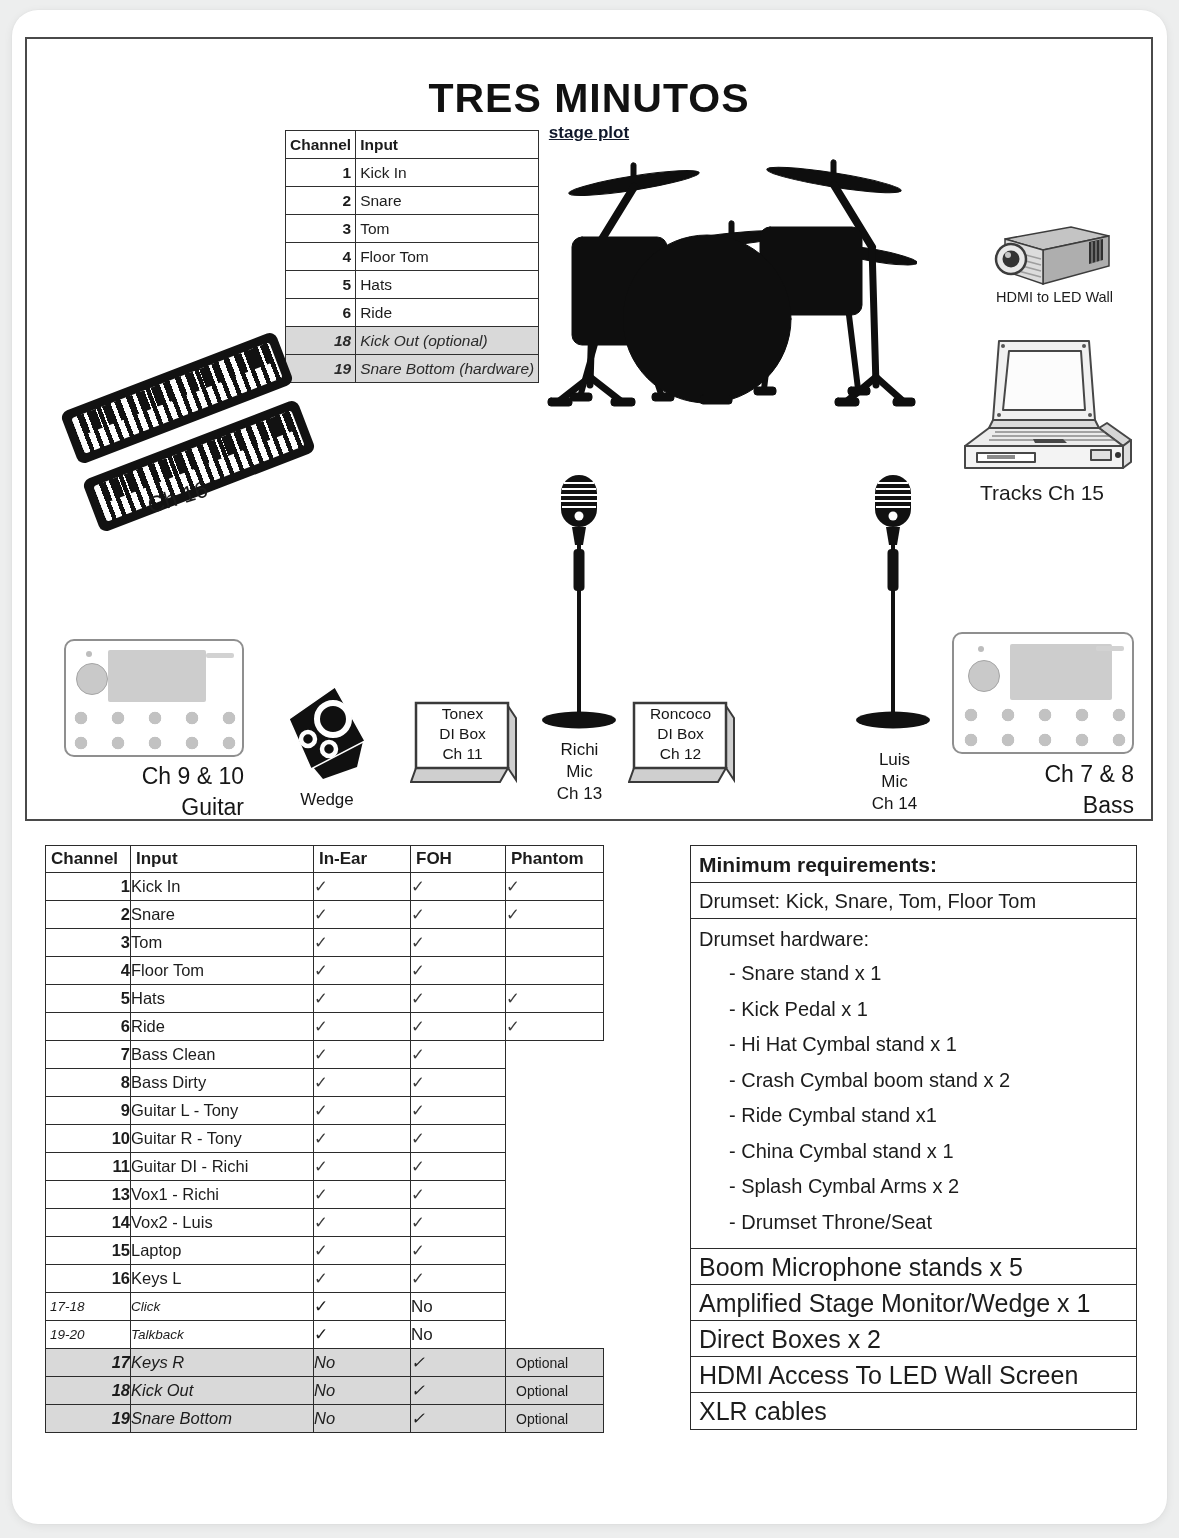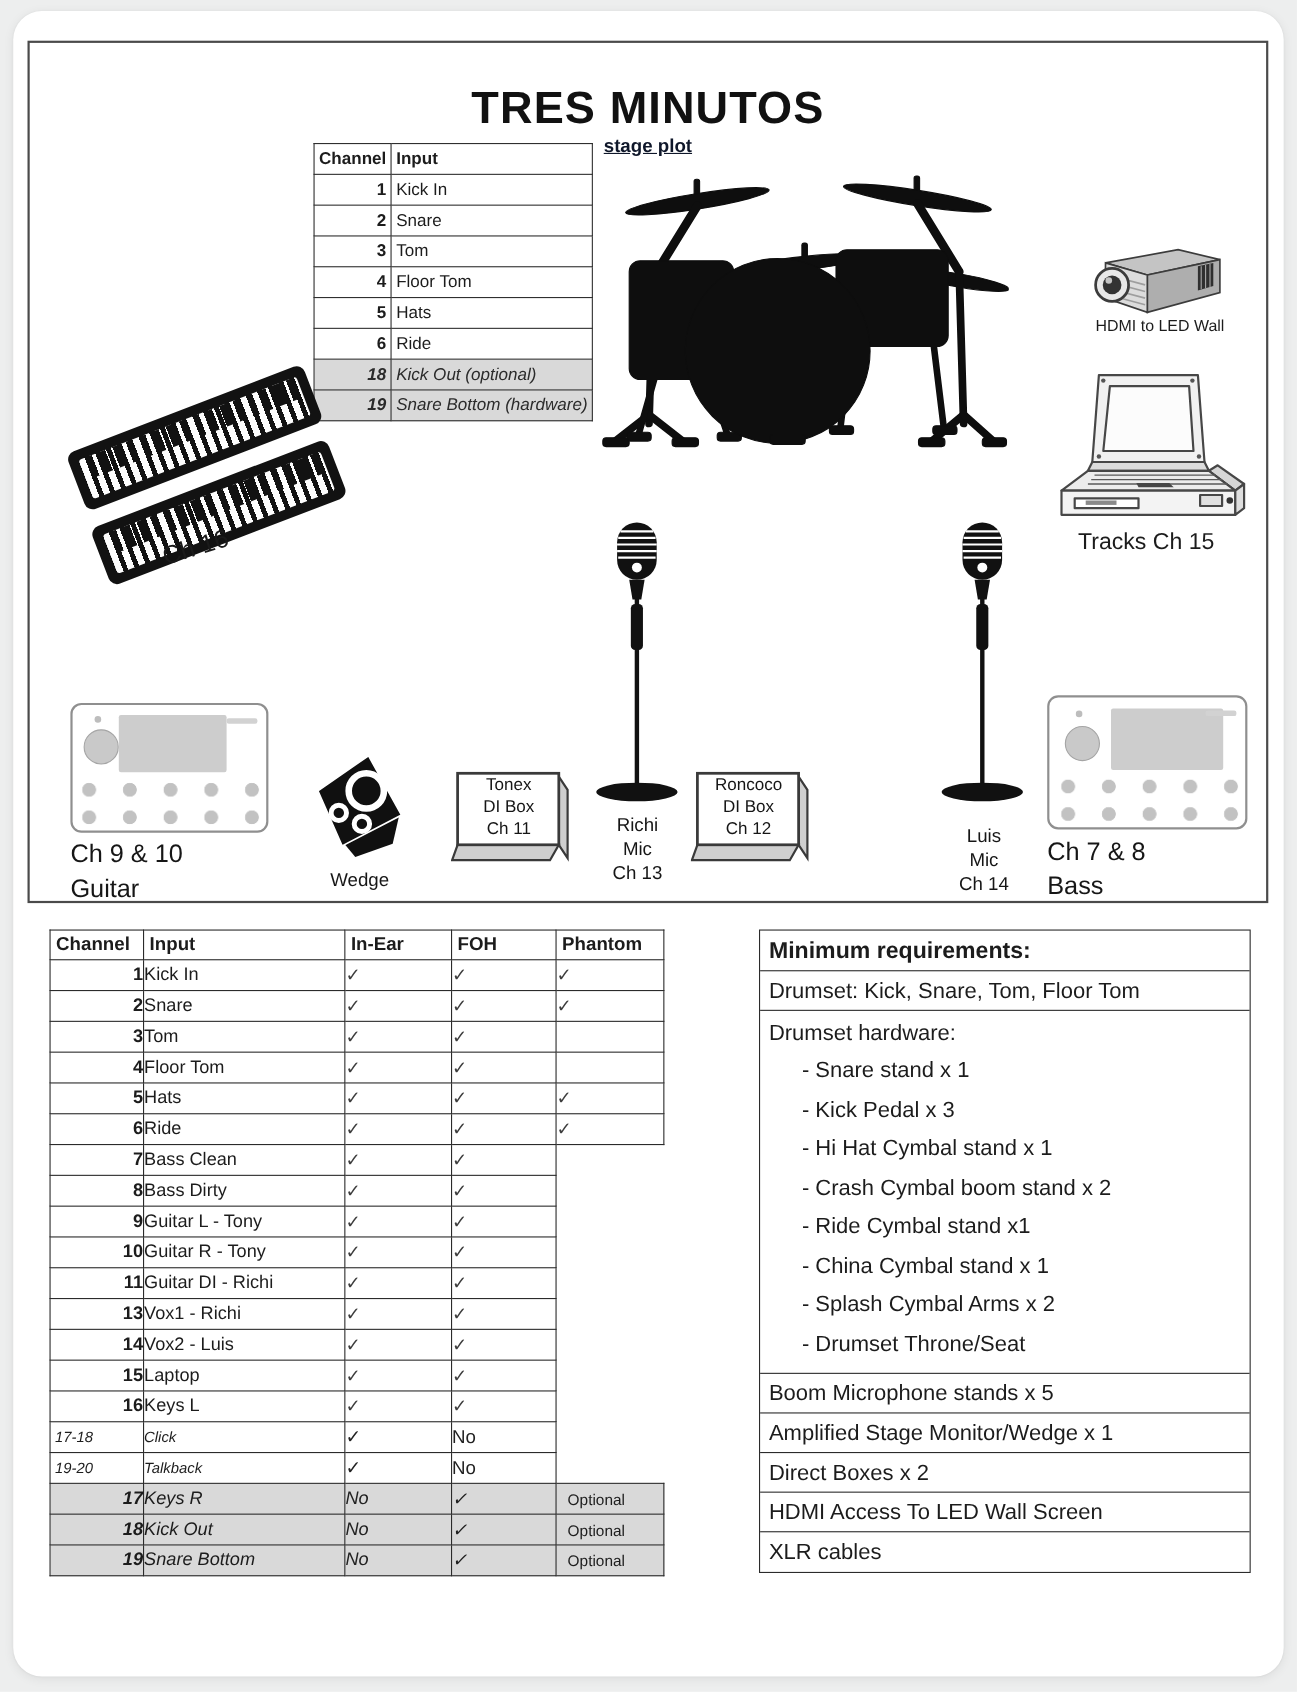--- a/index.html
+++ b/index.html
@@ -58,21 +58,21 @@
   .pb-screen { position:absolute; background:#cdcdcd; border-radius:2px; }
   .pb-knob { position:absolute; width:32px; height:32px; border-radius:50%;
     background:#c9c9c9; border:1px solid #a5a5a5; }
   .pb-led { position:absolute; width:6px; height:6px; border-radius:50%; background:#bdbdbd; }
   .pb-dash { position:absolute; width:28px; height:5px; background:#d2d2d2; border-radius:2px; }
   .pb-dots {
     position:absolute; left:8px; height:14px; width:162px;
     background-image:radial-gradient(circle at 7px 7px,#c2c2c2 6px,transparent 6.6px);
     background-size:37px 14px; background-repeat:repeat-x;
   }
-  .equip-label { text-align:left; font-size:23px; line-height:31px; color:#161616; }
+  .equip-label { text-align:right; font-size:23px; line-height:31px; color:#161616; }
   .equip-label-sm { text-align:center; font-size:17px; line-height:22px; color:#161616; }
 
   
   .dibox { position:absolute; }
   .dibox svg { position:absolute; left:0; top:0; }
   .dibox-text {
     position:absolute; left:5px; top:3px; right:12px; height:62px;
     display:flex; flex-direction:column; align-items:center; justify-content:center;
     font-size:15.5px; line-height:20px; color:#161616;
   }
@@ -104,21 +104,21 @@
     position:absolute; left:690px; top:845px; width:447px;
     border:1.5px solid #2b2b2b;
   }
   .req-title { height:37px; line-height:37px; padding-left:8px;
     font-size:21px; font-weight:bold; border-bottom:1.5px solid #2b2b2b; }
   .req-drumset { height:36px; line-height:36px; padding-left:8px; font-size:20px;
     border-bottom:1.5px solid #2b2b2b; }
   .req-hw { padding:4px 0 8px 0; border-bottom:1.5px solid #2b2b2b; }
   .hw-title { font-size:20px; line-height:33px; padding-left:8px; }
   .hw-item { font-size:20px; line-height:35.5px; padding-left:38px; }
-  .req-row { height:36px; line-height:36px; padding-left:8px; font-size:20px;
+  .req-row { height:36px; line-height:36px; padding-left:8px; font-size:25px;
     border-bottom:1.5px solid #2b2b2b; }
   .req-row:last-child { border-bottom:none; }
 </style>
 </head>
 <body>
 
 <div id="card"></div>
 
 <div id="stage-box">
 
@@ -528,21 +528,21 @@
     </tbody>
 </table>
 
 <div id="req-panel">
   <div class="req-title">Minimum requirements:</div>
   <div class="req-drumset">Drumset: Kick, Snare, Tom, Floor Tom</div>
   <div class="req-hw">
     <div class="hw-title">Drumset hardware:</div>
     <div id="hardware-items">
         <div class="hw-item">- Snare stand x 1</div>
-        <div class="hw-item">- Kick Pedal x 3</div>
+        <div class="hw-item">- Kick Pedal x 1</div>
         <div class="hw-item">- Hi Hat Cymbal stand x 1</div>
         <div class="hw-item">- Crash Cymbal boom stand x 2</div>
         <div class="hw-item">- Ride Cymbal stand x1</div>
         <div class="hw-item">- China Cymbal stand x 1</div>
         <div class="hw-item">- Splash Cymbal Arms x 2</div>
         <div class="hw-item">- Drumset Throne/Seat</div>
       </div>
   </div>
   <div id="req-rows">
       <div class="req-row">Boom Microphone stands x 5</div>

